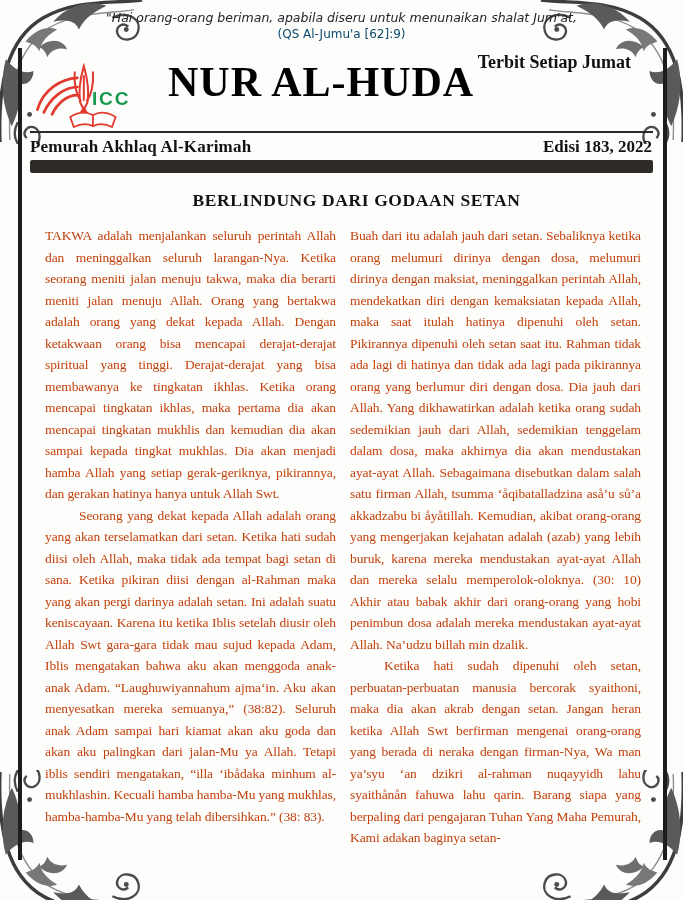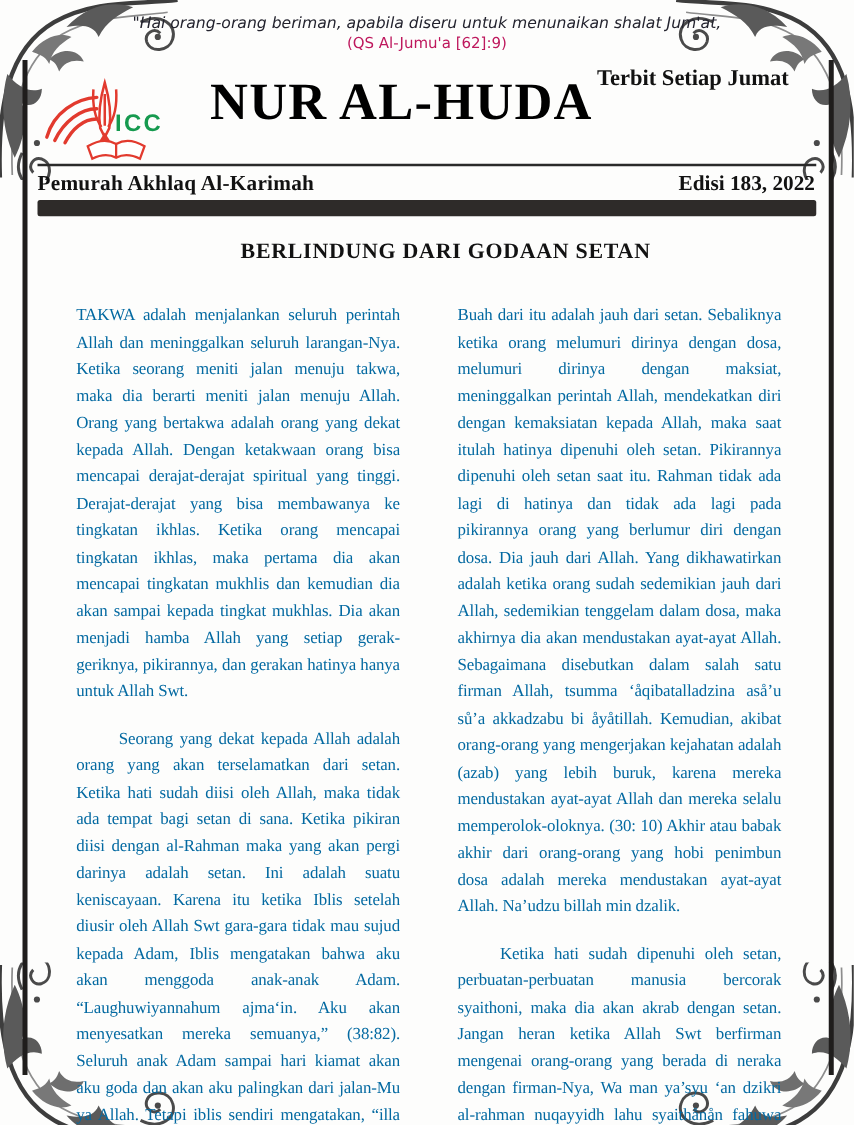--- a/index.html
+++ b/index.html
@@ -19,21 +19,21 @@
   .edge-line.right{right:16px;top:48px;height:812px;}
   
   .header{position:relative;height:178px;z-index:2;}
   .quote{
     text-align:center;font-family:"DejaVu Sans", sans-serif;
     color:#23232e;font-style:italic;font-size:12.5px;line-height:17.5px;
     padding-top:9px;
   }
   .quote-source{
     text-align:center;font-family:"DejaVu Sans", sans-serif;
-    color:#be185d;font-size:12px;line-height:15px;
+    color:#0c4a6e;font-size:12px;line-height:15px;
   }
   .buletin{
     position:absolute;left:158px;top:52px;
     font-size:27px;font-weight:bold;letter-spacing:.5px;
   }
   .terbit{
     position:absolute;right:52px;top:52px;
     font-size:18px;font-weight:bold;
   }
   .logo{position:absolute;left:32px;top:60px;}
@@ -52,23 +52,23 @@
   .article-title{
     text-align:center;font-size:17.5px;font-weight:bold;letter-spacing:.6px;
     margin:12px 0 14px 0;
     padding-left:30px;
   }
   .columns{
     display:flex;gap:14px;padding:0 42px 0 45px;
   }
   .col{flex:1;min-width:0;}
   .col p{
-    margin:16px;text-align:justify;
+    margin:0;text-align:justify;
     font-size:13.5px;line-height:21.5px;letter-spacing:-0.1px;
-    color:#0369a1;
+    color:#c2410c;
   }
   .col p + p{text-indent:34px;}
 </style>
 </head>
 <body>
 
 <svg width="0" height="0" style="position:absolute" aria-hidden="true">
   <defs>
     <g id="flourish">
       <path d="M4,148 C2,92 10,44 48,22 C82,3 116,8 148,4" stroke="#3d3d3d" stroke-width="3.5" fill="none"></path>

